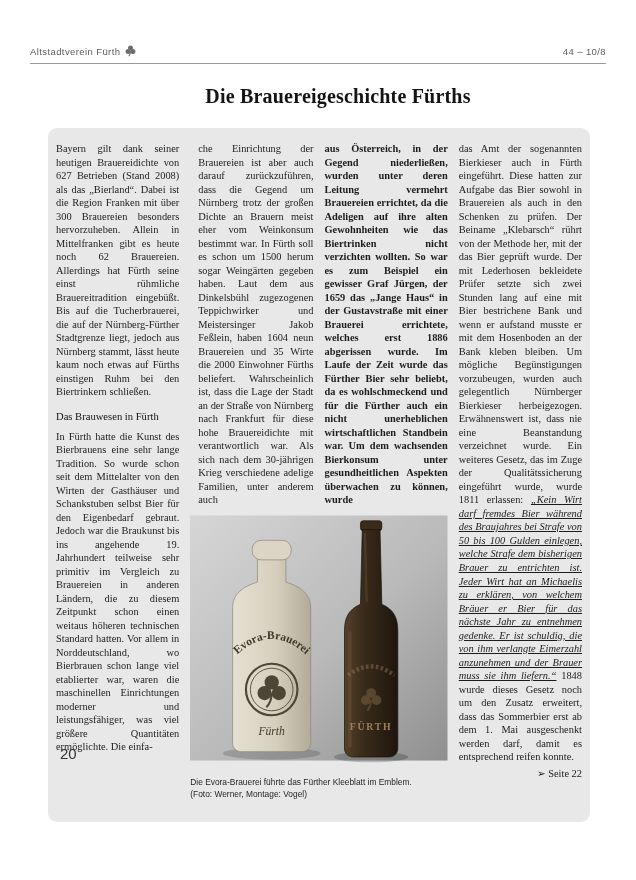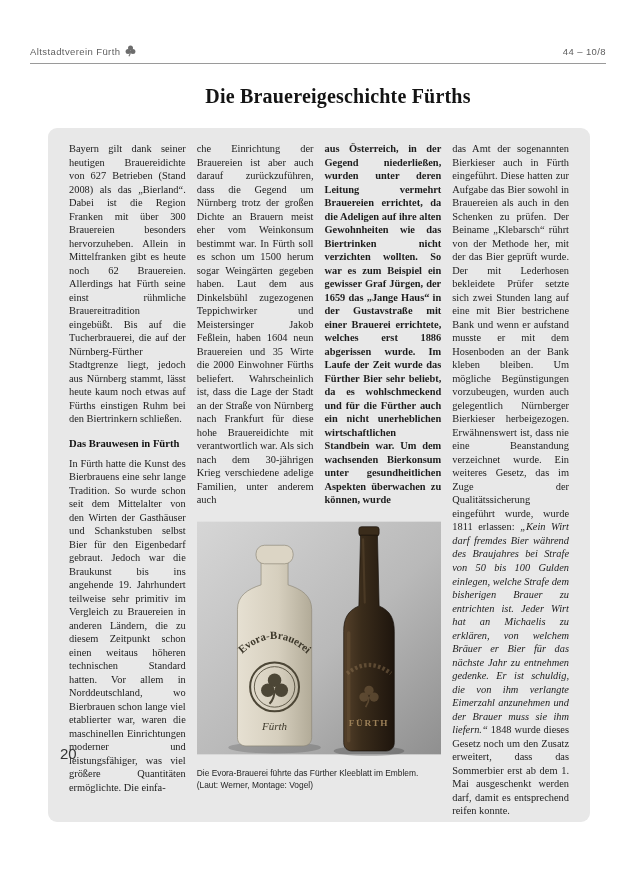--- a/index.html
+++ b/index.html
@@ -14,38 +14,38 @@
             color:#5e5e5e; letter-spacing:.4px; }
   .header-left { display:flex; align-items:center; gap:5px; }
   .clover { width:11px; height:12px; display:inline-block; }
   .header-rule { position:absolute; top:63px; left:30px; right:30px;
                  border-top:1px solid #9a9a9a; }
 
   .title { position:absolute; top:85px; left:0; right:0; text-align:center;
            font-size:20px; font-weight:700; color:#141414; letter-spacing:.2px;margin-left:40px; }
 
   .content-box { position:absolute; top:128px; left:48px; right:46px; height:694px;
-                 background:#e8e8e8; border-radius:9px; padding:14px 21px;
+                 background:#e8e8e8; border-radius:9px; padding:14px 8px;
                  display:grid; grid-template-columns:repeat(4,1fr);
                  grid-template-rows:auto 1fr; column-gap:11px;
                  font-size:10.4px; line-height:1.3; text-align:justify;
                  color:#1c1c1c; overflow:hidden; }
   .content-box p { hyphens:auto; -webkit-hyphens:auto; }
   .colA { grid-column:1; grid-row:1 / span 2; }
-  .colB { grid-column:2; grid-row:1; }
+  .colB { grid-column:2; grid-row:1;margin-left:8px; }
   .colC { grid-column:3; grid-row:1;font-weight:bold; }
   .colD { grid-column:4; grid-row:1 / span 2; }
-  .subheading { font-size:10.6px; font-weight:700; text-align:left;
+  .subheading { font-size:10.6px; font-weight:400; text-align:left;
                 margin:11px 0 6px; color:#111; }
-  .quote { font-style:italic; }
+  .quote { font-style:italic;text-decoration:underline; }
   .more-row { text-align:right; font-weight:400; margin-top:3px; }
 
   .figure { grid-column:2 / span 2; grid-row:2; margin-top:3px; }
   .figure svg { display:block; width:100%; height:256px; }
-  .figure figcaption { margin-top:1px; font-family:"Liberation Sans", sans-serif;
+  .figure figcaption { margin-top:10px; font-family:"Liberation Sans", sans-serif;
                        font-size:8.4px; line-height:1.45; color:#1f1f1f;
                        text-align:left; }
 
   .page-number { position:absolute; left:60px; bottom:24px;
                  font-family:"Liberation Sans", sans-serif; font-size:15px;
                  color:#333; }
 </style>
 </head>
 <body>
 
@@ -138,21 +138,21 @@
             <circle cx="204" cy="200" r="5.5" fill="#7a6244"></circle>
             <circle cx="198" cy="208" r="5.5" fill="#7a6244"></circle>
             <circle cx="210" cy="208" r="5.5" fill="#7a6244"></circle>
             <path d="M204,208 C204,214 202,217 200,220" stroke="#7a6244" stroke-width="2" fill="none"></path>
           </g>
           <text x="204" y="242" text-anchor="middle" font-size="11" font-weight="bold" fill="#9c8058" letter-spacing="2" style="font-family:'Liberation Serif',serif;">FÜRTH</text>
         </g>
       </svg>
       <figcaption>
         <span>Die Evora-Brauerei führte das Fürther Kleeblatt im Emblem.</span><br>
-        <span>(Laut: Werner, Montage: Vogel)</span>
+        <span>(Foto: Werner, Montage: Vogel)</span>
       </figcaption>
     </figure>
 
     <div class="colD">
       <p><span>das Amt der sogenannten Bierkieser auch in Fürth eingeführt. Diese hatten zur Aufgabe das Bier sowohl in Brauereien als auch in den Schenken zu prüfen. Der Beiname „Klebarsch“ rührt von der Methode her, mit der das Bier geprüft wurde. Der mit Lederhosen bekleidete Prüfer setzte sich zwei Stunden lang auf eine mit Bier bestrichene Bank und wenn er aufstand musste er mit dem Hosenboden an der Bank kleben bleiben. Um mögliche Begünstigungen vorzubeugen, wurden auch gelegentlich Nürnberger Bierkieser herbeigezogen. Erwähnenswert ist, dass nie eine Beanstandung verzeichnet wurde. Ein weiteres Gesetz, das im Zuge der Qualitätssicherung eingeführt wurde, wurde 1811 erlassen: </span><span class="quote">„Kein Wirt darf fremdes Bier während des Braujahres bei Strafe von 50 bis 100 Gulden einlegen, welche Strafe dem bisherigen Brauer zu entrichten ist. Jeder Wirt hat an Michaelis zu erklären, von welchem Bräuer er Bier für das nächste Jahr zu entnehmen gedenke. Er ist schuldig, die von ihm verlangte Eimerzahl anzunehmen und der Brauer muss sie ihm liefern.“</span><span> 1848 wurde dieses Gesetz noch um den Zusatz erweitert, dass das Sommerbier erst ab dem 1. Mai ausgeschenkt werden darf, damit es entsprechend reifen konnte.</span></p>
       <div class="more-row">➢ Seite 22</div>
     </div>
 
   </section>
 

